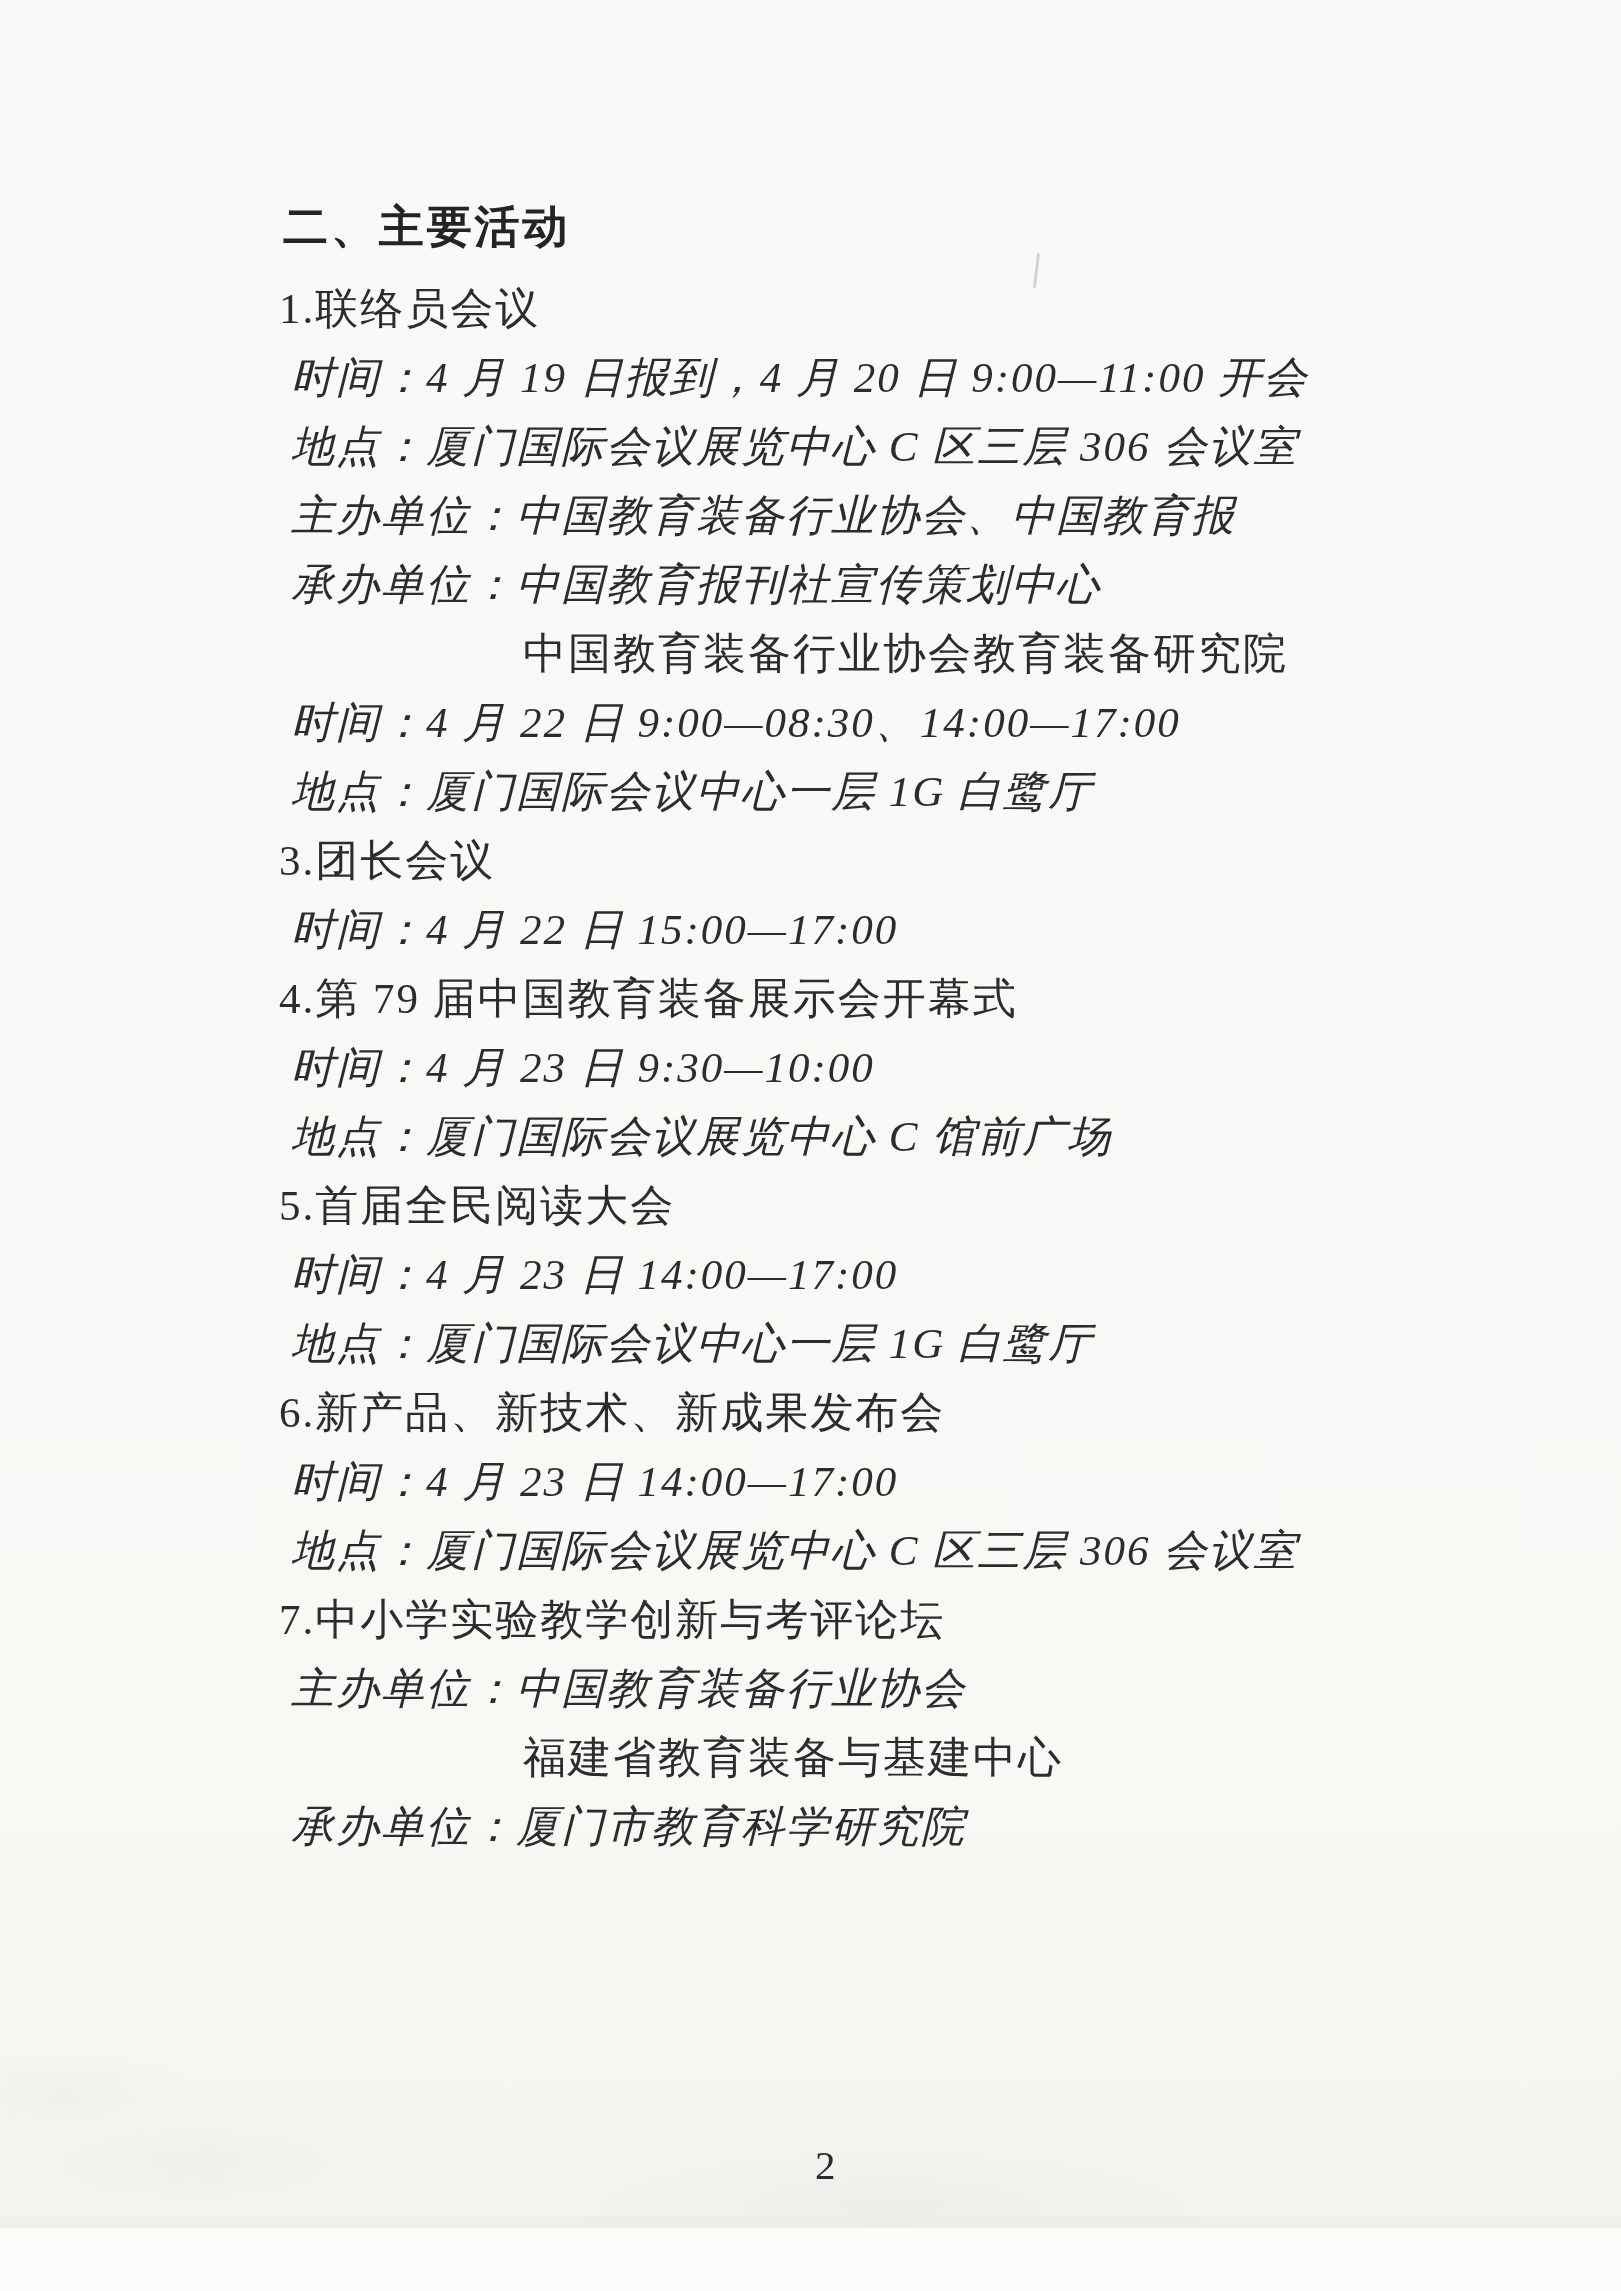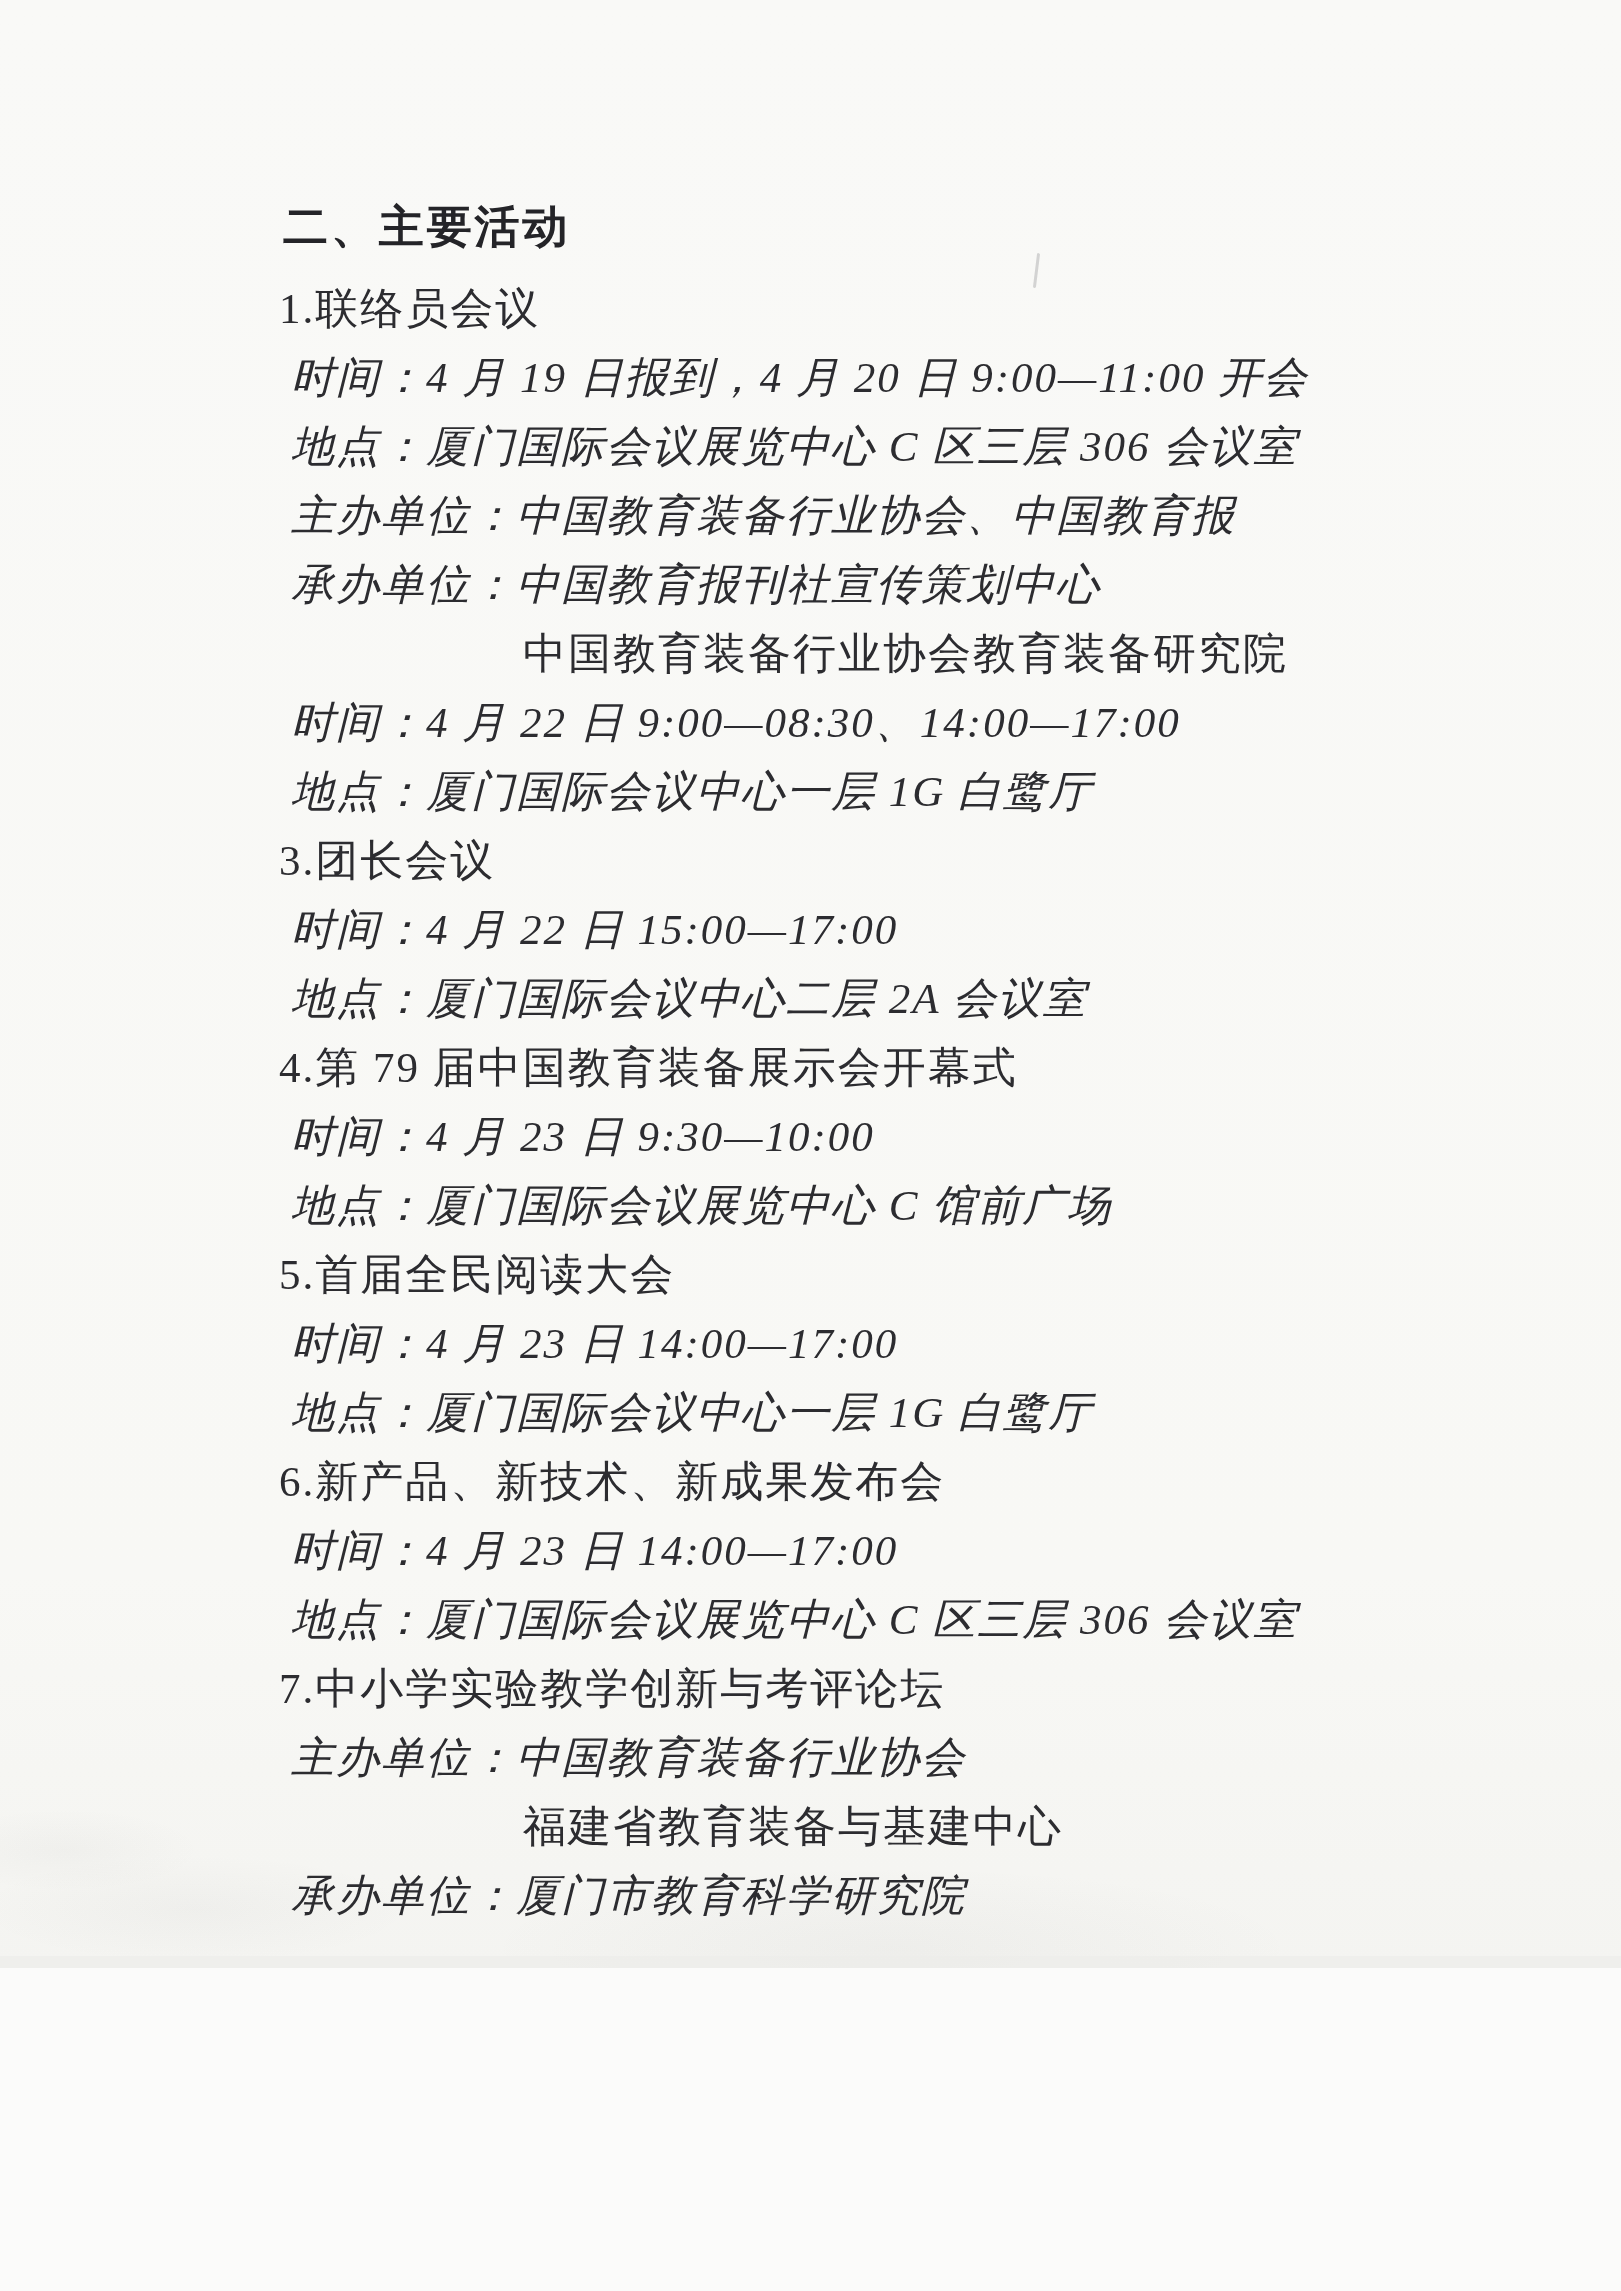--- a/index.html
+++ b/index.html
@@ -8,21 +8,21 @@
   }
   body {
     width: 1621px;
     height: 2292px;
     background: #fbfbfa;
     font-family: "Liberation Serif", serif;
   }
   .page {
     position: relative;
     width: 1621px;
-    height: 1968px;
+    height: 2228px;
     overflow: hidden;
     color: #2c2c30;
     background-image:
       radial-gradient(ellipse 314px 78px at 12% 97%, rgba(60,60,60,0.03), transparent 70%),
       radial-gradient(ellipse 588px 118px at 55% 99%, rgba(60,60,60,0.035), transparent 70%),
       radial-gradient(ellipse 196px 59px at 4% 94%, rgba(60,60,60,0.03), transparent 70%),
       linear-gradient(#f9f9f7 0%, #f8f8f5 80%, #f4f4f1 100%);
   }
   .content {
     position: absolute;
@@ -95,21 +95,20 @@
     <div class="line sub">地点：厦门国际会议展览中心 C 区三层 306 会议室</div>
 
     <div class="line sub">主办单位：中国教育装备行业协会、中国教育报</div>
     <div class="line sub">承办单位：中国教育报刊社宣传策划中心</div>
     <div class="line cont-org">中国教育装备行业协会教育装备研究院</div>
     <div class="line sub">时间：4 月 22 日 9:00—08:30、14:00—17:00</div>
     <div class="line sub">地点：厦门国际会议中心一层 1G 白鹭厅</div>
 
     <div class="line item">3.团长会议</div>
     <div class="line sub">时间：4 月 22 日 15:00—17:00</div>
-    <div class="line sub">地点：厦门国际会议中心二层 2A 会议室</div>
 
     <div class="line item">4.第 79 届中国教育装备展示会开幕式</div>
     <div class="line sub">时间：4 月 23 日 9:30—10:00</div>
     <div class="line sub">地点：厦门国际会议展览中心 C 馆前广场</div>
 
     <div class="line item">5.首届全民阅读大会</div>
     <div class="line sub">时间：4 月 23 日 14:00—17:00</div>
     <div class="line sub">地点：厦门国际会议中心一层 1G 白鹭厅</div>
 
     <div class="line item">6.新产品、新技术、新成果发布会</div>

